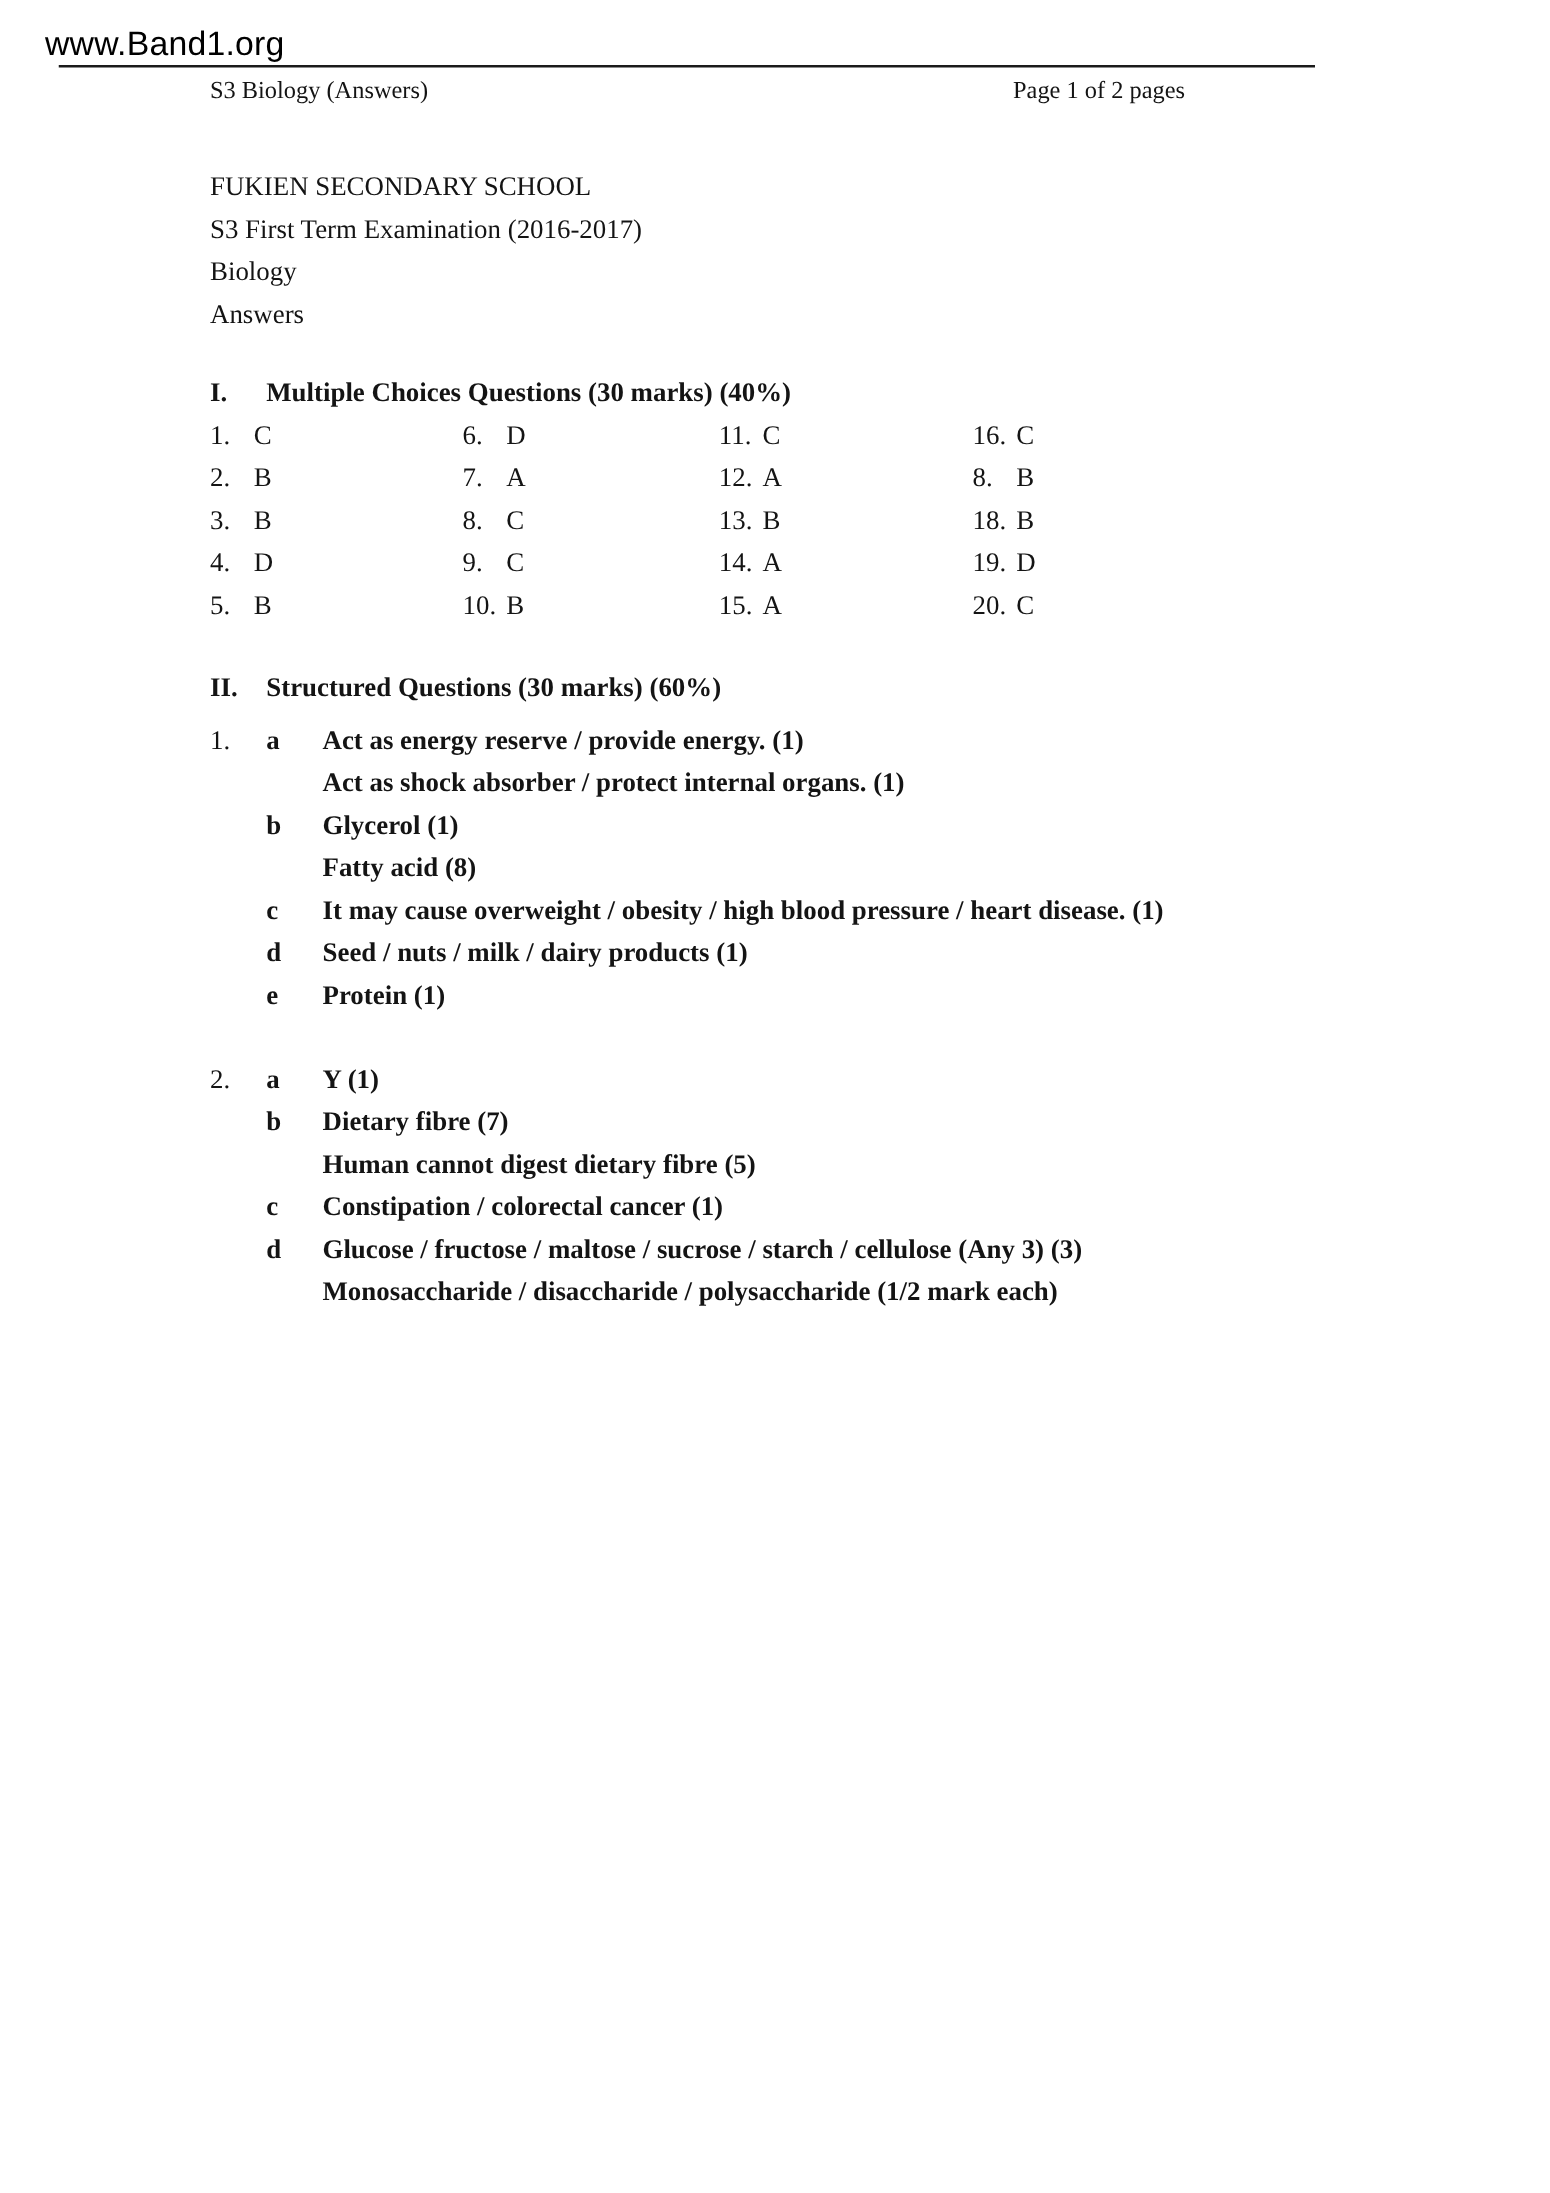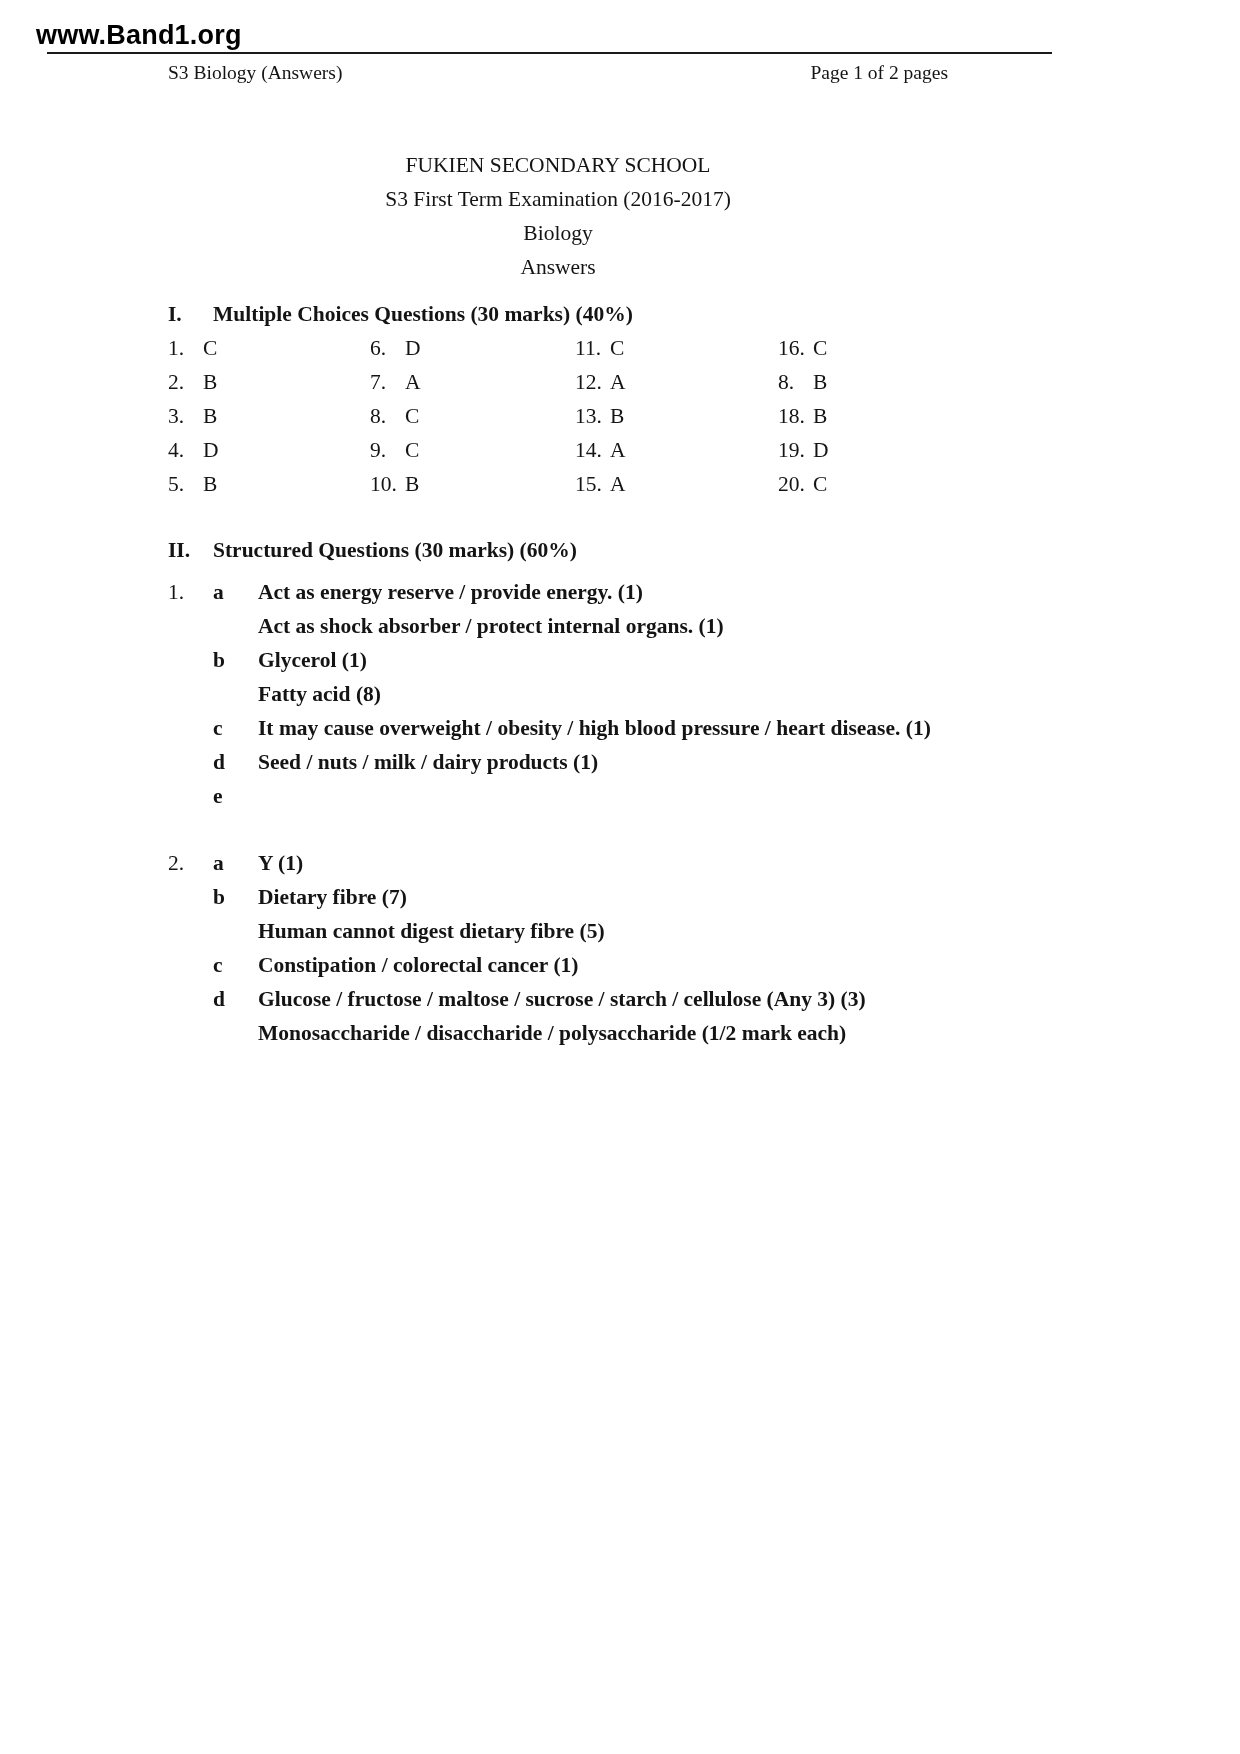--- a/index.html
+++ b/index.html
@@ -12,21 +12,21 @@
     font-family: "Liberation Serif", serif;
     color: #141414;
     overflow: hidden;
   }
   .watermark {
     position: absolute;
     left: 36px;
     top: 20px;
     font-family: "Liberation Sans", sans-serif;
     font-size: 27px;
-    font-weight: 700;
+    font-weight: 400;
     color: #000000;
     letter-spacing: 0.2px;
   }
   .top-rule {
     position: absolute;
     left: 47px;
     top: 52px;
     width: 1005px;
     height: 2px;
     background: #1a1a1a;
@@ -36,23 +36,22 @@
     left: 168px;
     top: 62px;
     width: 780px;
     display: flex;
     justify-content: space-between;
     font-size: 19.5px;
   }
   .title-block {
     position: absolute;
     left: 168px;
-    top: 148px;
+    top: 132px;
     width: 780px;
-    text-align: center;
     font-size: 21.5px;
     line-height: 34px;
   }
   .content {
     position: absolute;
     left: 168px;
     top: 297px;
     width: 840px;
     font-size: 21.5px;
     line-height: 34px;
@@ -223,20 +222,21 @@
           <span class="q-text">It may cause overweight / obesity / high blood pressure / heart disease. (1)</span>
         </div>
       <div class="sq-line">
           <span class="q-num"></span>
           <span class="q-part">d</span>
           <span class="q-text">Seed / nuts / milk / dairy products (1)</span>
         </div>
       <div class="sq-line">
           <span class="q-num"></span>
           <span class="q-part">e</span>
+          <span class="q-text">Protein (1)</span>
         </div>
     </div>
 
     <div class="spacer-q"></div>
 
     <div>
       <div class="sq-line">
           <span class="q-num">2.</span>
           <span class="q-part">a</span>
           <span class="q-text">Y (1)</span>

